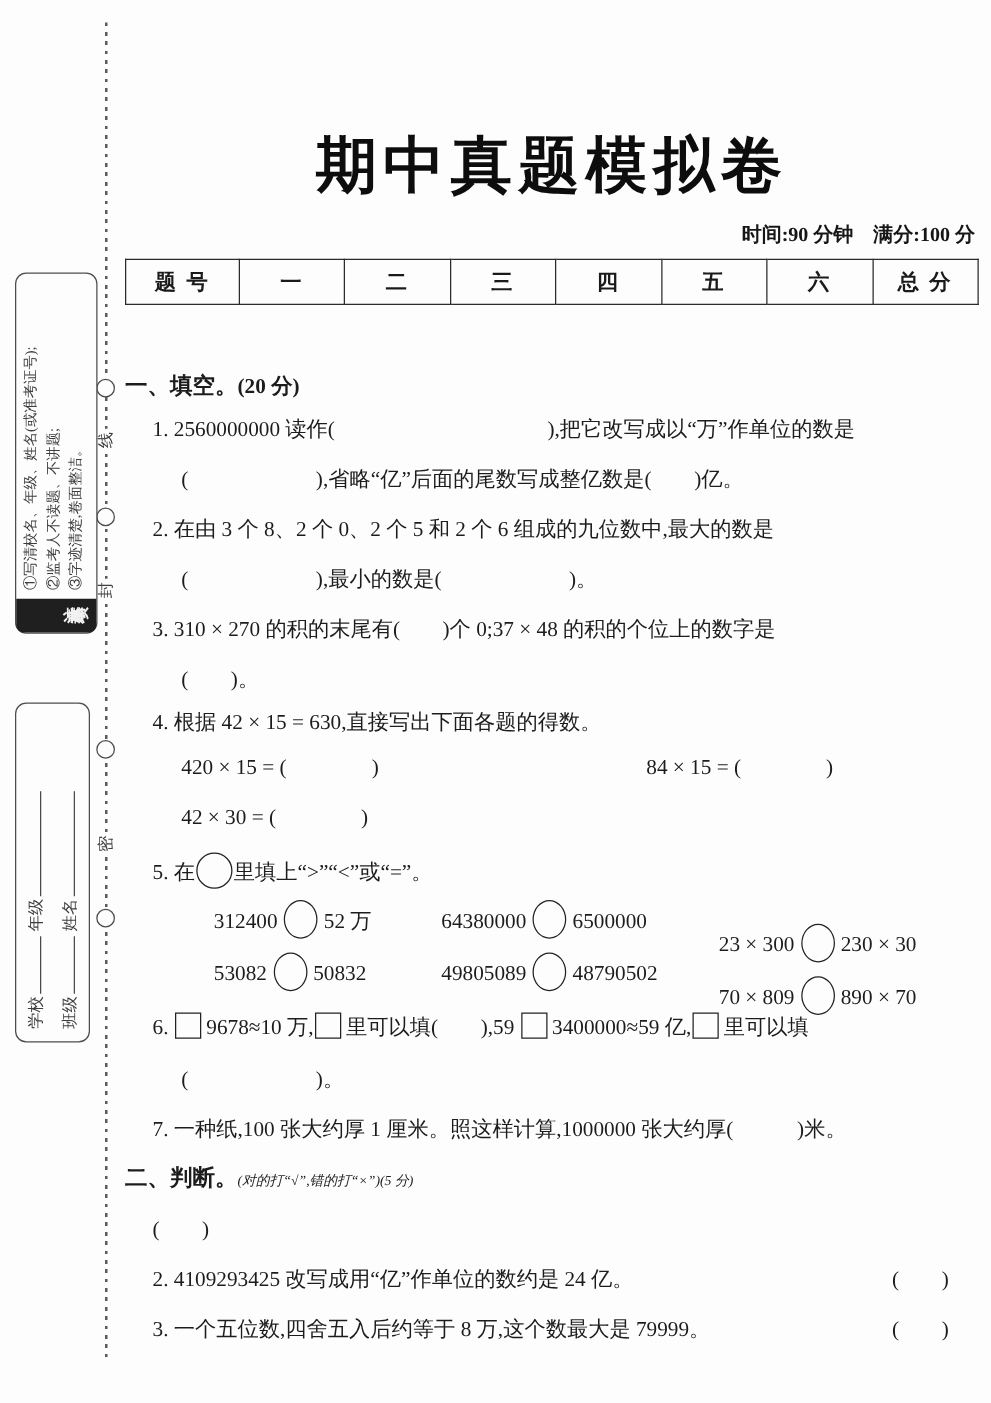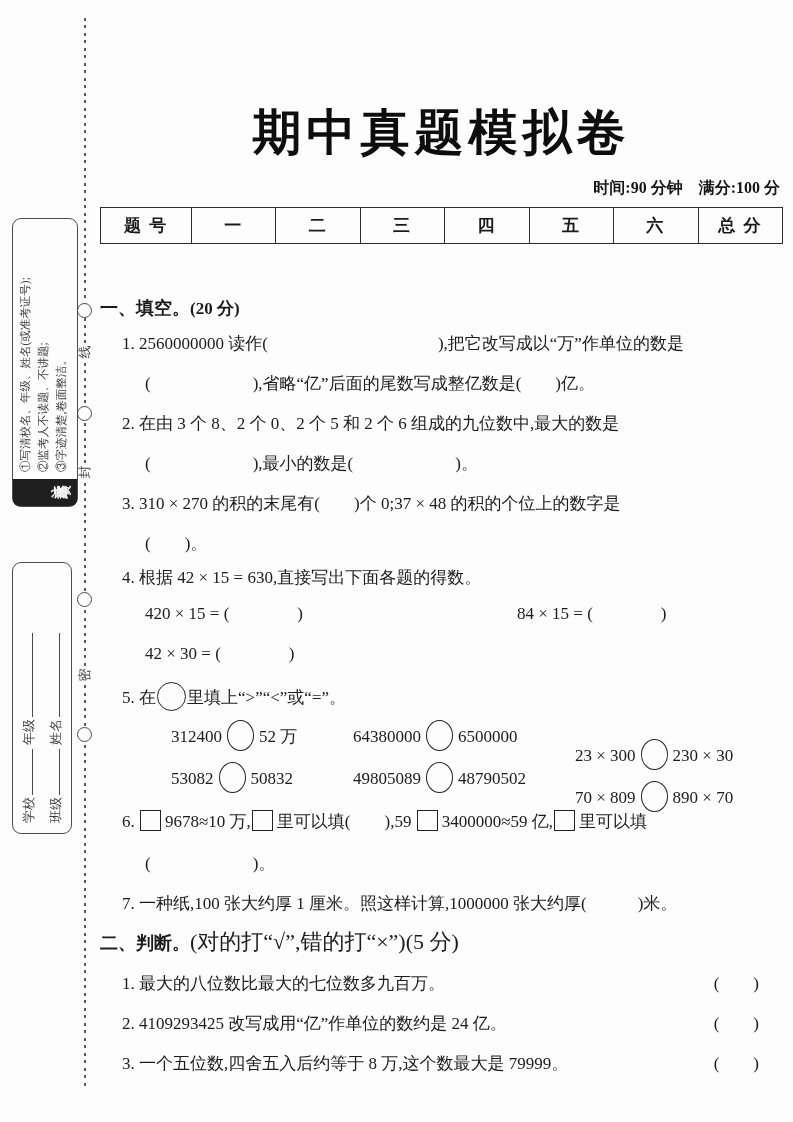--- a/index.html
+++ b/index.html
@@ -39,21 +39,21 @@
   
   table.score{position:absolute;left:100px;top:207px;width:683px;border-collapse:collapse;
      table-layout:fixed;font-size:17px;font-weight:bold;color:#1a1a1a;}
   table.score td{border:1.8px solid #2b2b2b;height:33px;text-align:center;letter-spacing:2px;}
 
   
   .main{position:absolute;left:100px;top:0;width:690px;font-size:17px;}
   .line{position:absolute;left:0;width:683px;line-height:24px;white-space:nowrap;}
   .sec-head{font-weight:bold;font-size:18px;}
   .sec-rest{font-weight:bold;}
-  .sec-rest2{font-weight:normal;font-size:22px;}
+  .sec-rest2{font-weight:normal;font-size:11px;font-style:italic;}
   .indent1{padding-left:22px;}
   .indent2{padding-left:45px;}
   .col2{position:absolute;left:417px;top:0;}
   .q5cell1{position:absolute;left:71px;top:0;}
   .q5cell2{position:absolute;left:253px;top:0;}
   .q5cell3{position:absolute;left:475px;top:0;margin-top:19px;}
   .circ{display:inline-block;width:25px;height:29px;border:1.3px solid #222;border-radius:50%;
      vertical-align:-9px;margin:0 5px;}
   .circ-head{display:inline-block;width:27px;height:27px;border:1.3px solid #222;border-radius:50%;
      vertical-align:-8px;margin:0 1px;}
@@ -150,21 +150,20 @@
     </div>
 
     <div class="line indent1" style="top:810px"><span>6. </span><span class="sq"></span><span>9678≈10 万,</span><span class="sq"></span><span>里可以填(　　),59 </span><span class="sq"></span><span>3400000≈59 亿,</span><span class="sq"></span><span>里可以填</span></div>
     <div class="line indent2" style="top:852px">(　　　　　　)。</div>
 
     <div class="line indent1" style="top:892px">7. 一种纸,100 张大约厚 1 厘米。照这样计算,1000000 张大约厚(　　　)米。</div>
 
     <div class="line" style="top:930px"><span class="sec-head">二、判断。</span><span class="sec-rest2">(对的打“√”,错的打“×”)(5 分)</span></div>
 
     <div class="line judge" style="top:972px">
-        <span>1. 最大的八位数比最大的七位数多九百万。</span>
         <span>(　　)</span>
       </div>
     <div class="line judge" style="top:1012px">
         <span>2. 4109293425 改写成用“亿”作单位的数约是 24 亿。</span>
         <span>(　　)</span>
       </div>
     <div class="line judge" style="top:1052px">
         <span>3. 一个五位数,四舍五入后约等于 8 万,这个数最大是 79999。</span>
         <span>(　　)</span>
       </div>

